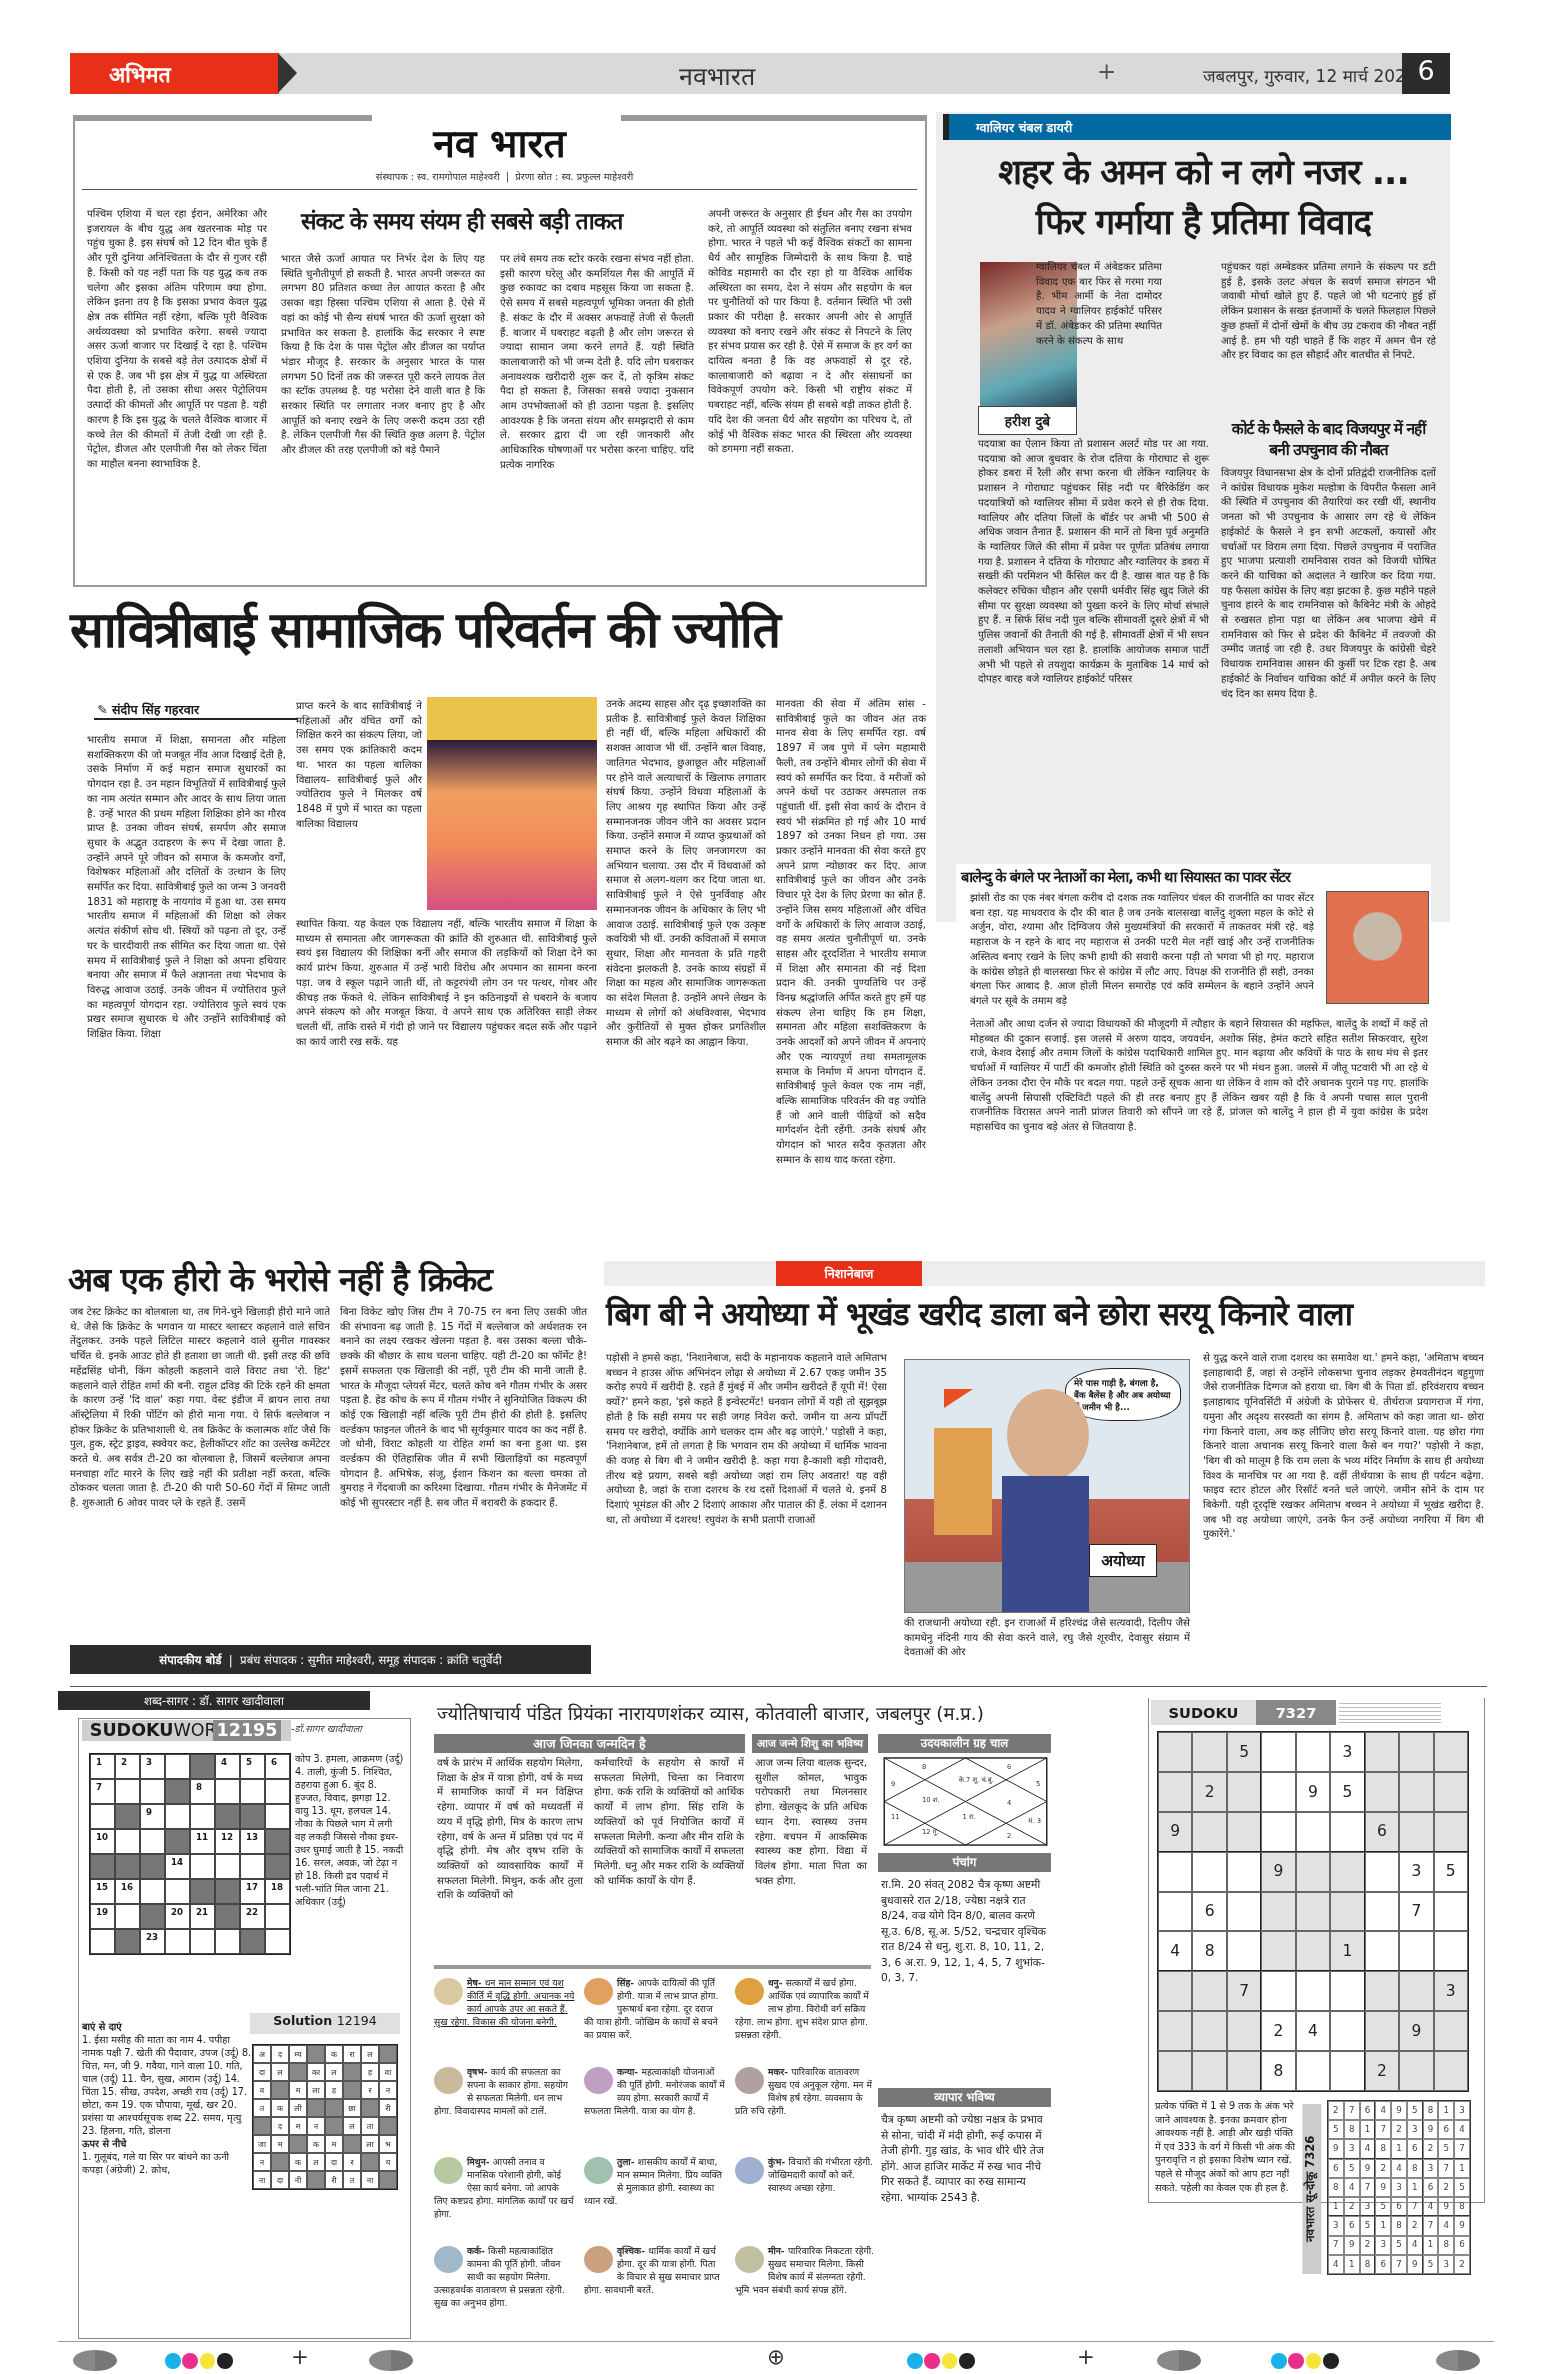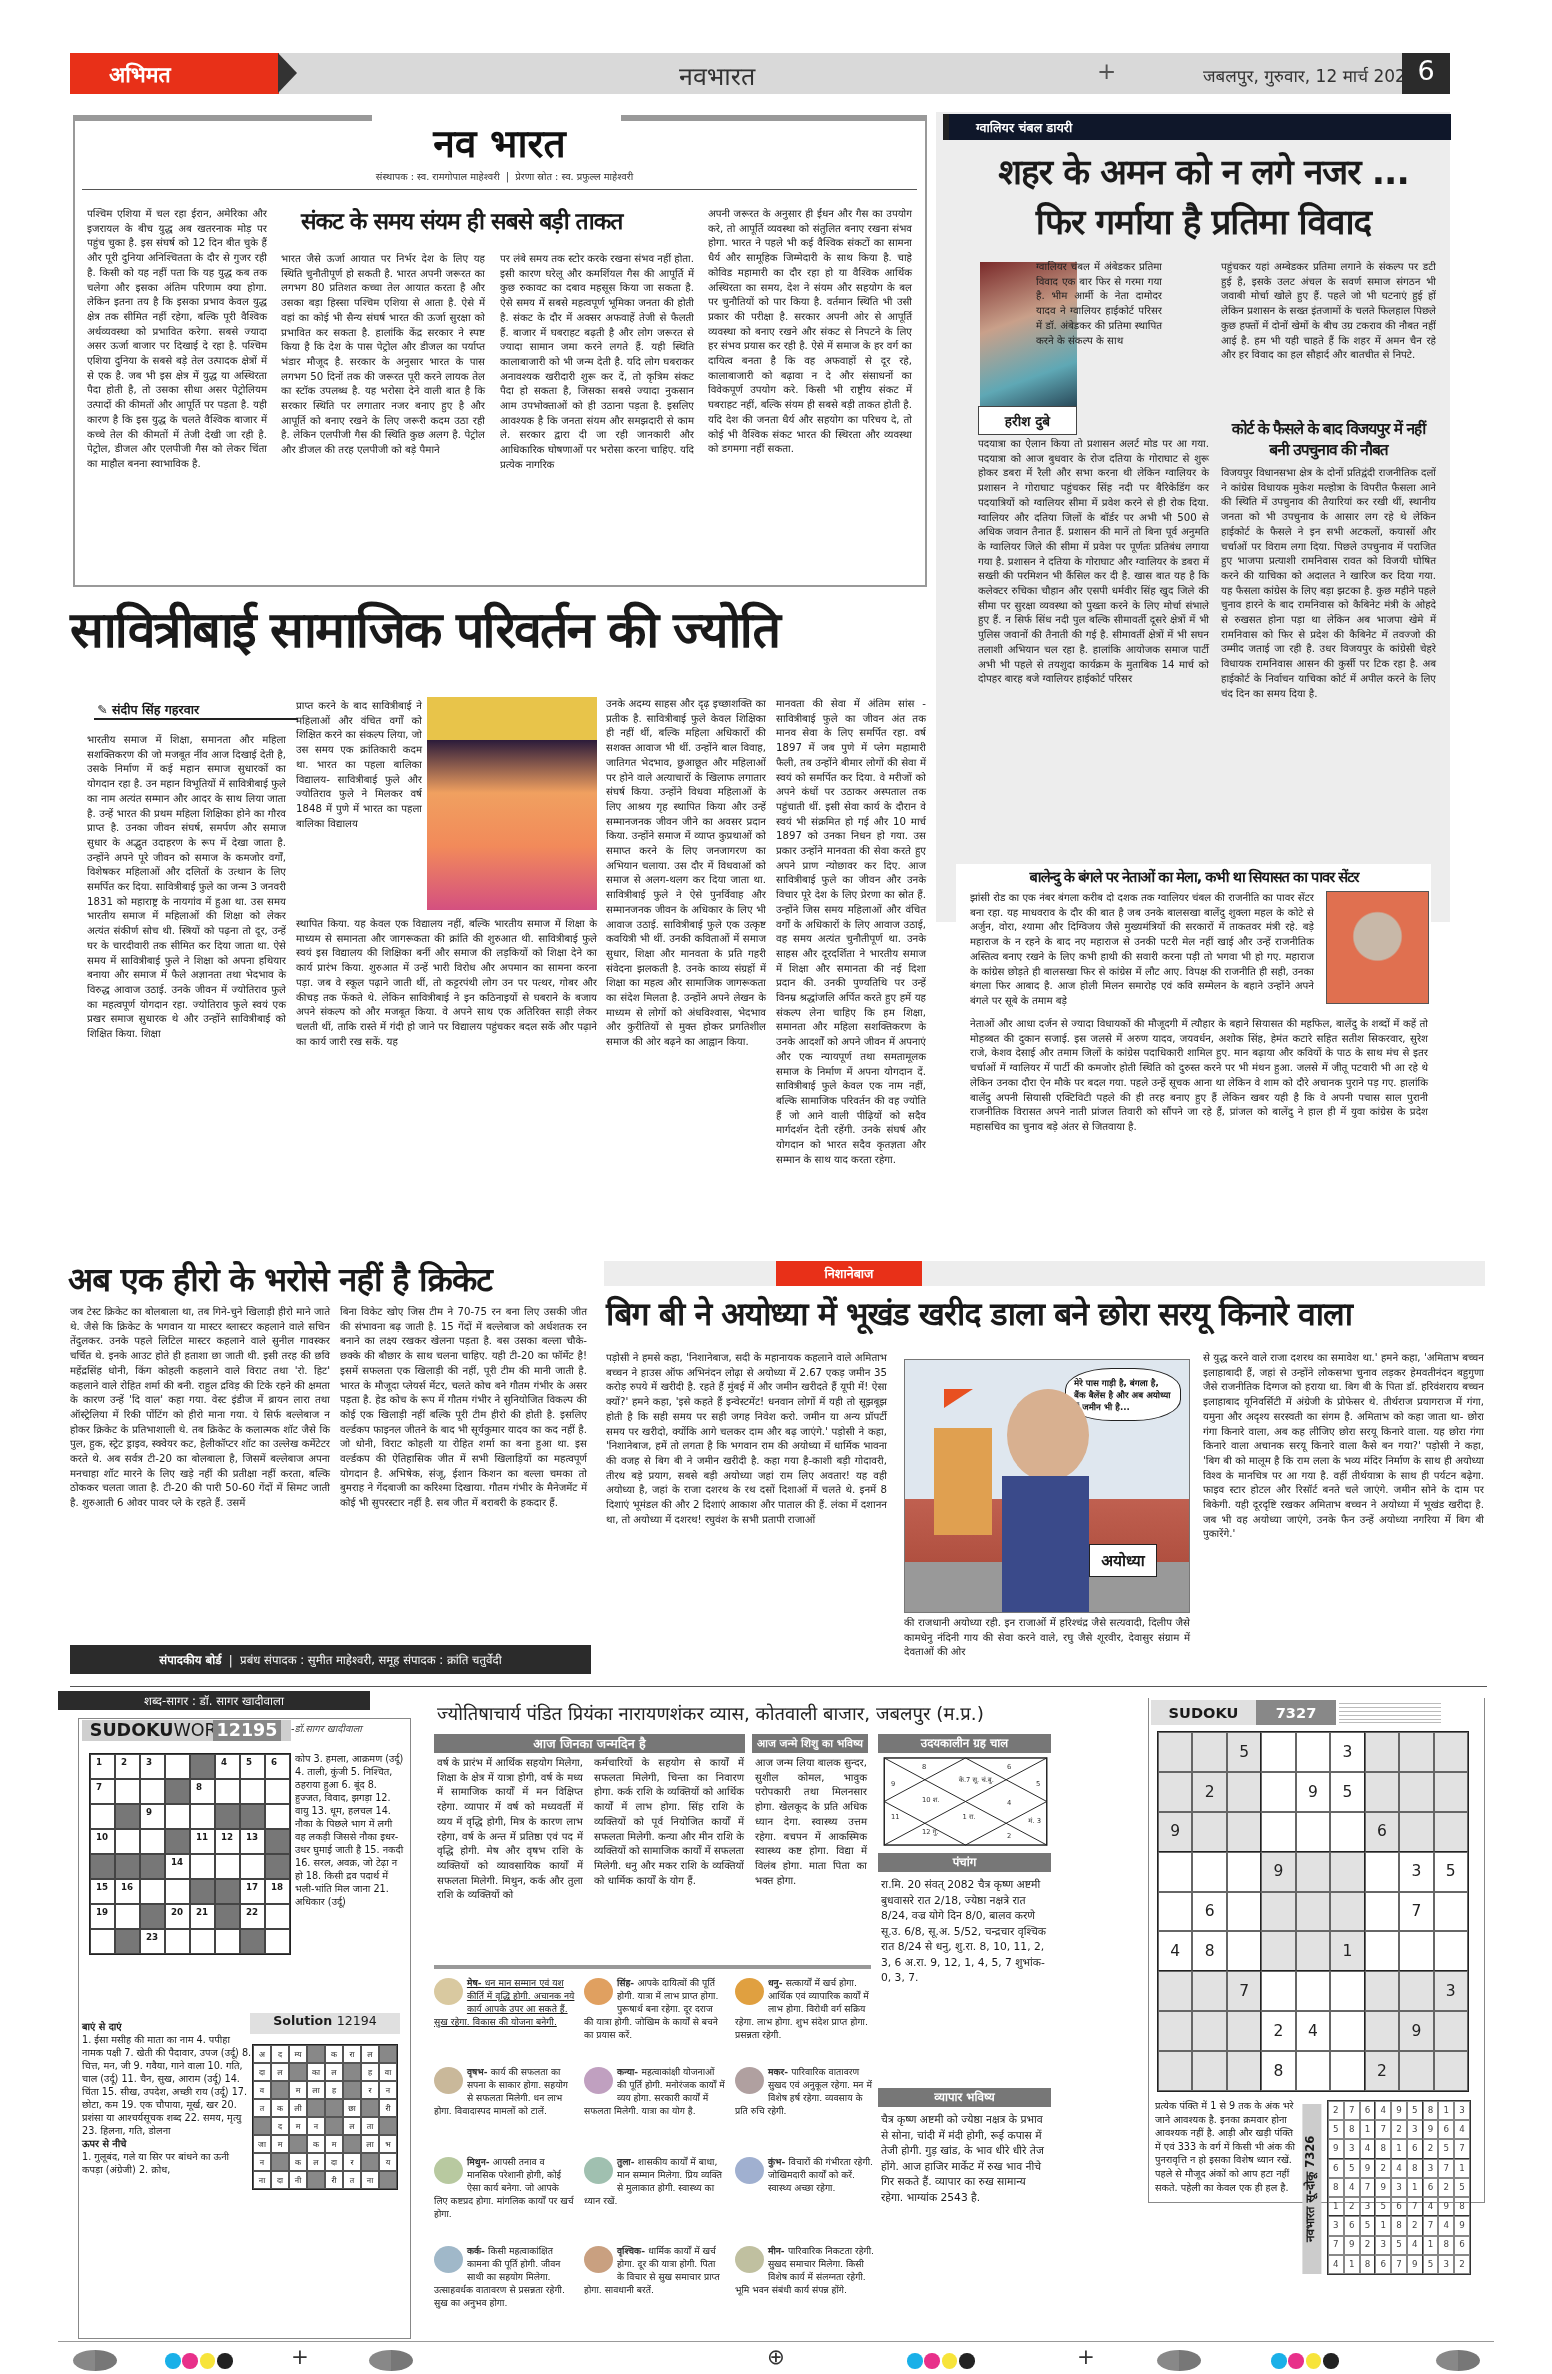--- a/index.html
+++ b/index.html
@@ -22,32 +22,32 @@
 #masthead{left:378px;top:115px;width:243px;text-align:center;font-size:39px;font-weight:900;color:#111}
 #founder-row{left:291px;top:170px;width:427px;font-size:9.7px;color:#333;text-align:center}
 #edit-sep{left:82px;top:189px;width:835px;height:1px;background:#555}
 #edit-lead{left:87px;top:207px;width:180px}
 #edit-title{left:301px;top:204px;font-size:23px}
 #edit-c2{left:281px;top:252px;width:204px}
 #edit-c3{left:500px;top:252px;width:194px}
 #edit-c4{left:708px;top:207px;width:204px}
 
 #gw-bg{left:936px;top:112px;width:514px;height:810px;background:#ededed}
-#gw-tag{left:949px;top:114px;width:502px;height:26px;background:#0f172a;color:#fff;font-size:12.6px;font-weight:bold;padding:4.9px 0 0 27px}
+#gw-tag{left:949px;top:114px;width:502px;height:26px;background:#0369a1;color:#fff;font-size:12.6px;font-weight:bold;padding:4.9px 0 0 27px}
 #gw-tag-bar{left:943px;top:114px;width:5.8px;height:26px;background:#222}
 #gw-title{left:985px;top:147px;width:437px;text-align:center;font-size:35px;line-height:50px}
 #gw-photo{left:980px;top:262px;width:97px;height:144px;background:linear-gradient(160deg,#7a2a2a,#c9a08a 40%,#5fa8b5 75%,#2a4a5a)}
 #gw-photo-cap{left:978px;top:406px;width:99px;height:29px;border:1px solid #444;background:#fff;text-align:center;font-size:13.6px;font-weight:bold;padding-top:3.9px}
 #gw-c1a{left:1036px;top:260px;width:126px}
 #gw-c1b{left:978px;top:437px;width:231px}
 #gw-c2a{left:1221px;top:260px;width:215px}
 #gw-sub{left:1221px;top:419px;width:215px;text-align:center;font-size:15.5px;line-height:21.3px}
 #gw-c2b{left:1221px;top:466px;width:215px}
 #gw-inner{left:956px;top:864px;width:475px;height:398px;background:#fff}
-#gw-inner-title{left:961px;top:866px;width:466px;text-align:center;font-size:14.6px}
+#gw-inner-title{left:961px;top:866px;width:466px;text-align:left;font-size:14.6px}
 #gw-inner-text{left:970px;top:891px;width:344px}
 #gw-inner-photo{left:1326px;top:891px;width:103px;height:113px;border:1px solid #555;background:radial-gradient(circle at 50% 40%,#c8b8a8 0 28%,#e07050 30% 100%)}
 #gw-inner-text2{left:970px;top:1017px;width:458px}
 
 #sv-title{left:70px;top:594px;font-size:50px;letter-spacing:-1.9px}
 #sv-byline{left:97px;top:701px;font-size:12.6px;font-weight:bold}
 #sv-byline-line{left:94px;top:718px;width:204px;height:1.9px;background:#222}
 #sv-c1{left:87px;top:733px;width:199px}
 #sv-c2a{left:296px;top:699px;width:126px}
 #sv-img{left:427px;top:697px;width:170px;height:213px;background:linear-gradient(180deg,#e8c44a 0,#e8c44a 20%,#2a1a3a 20%,#f0a060 45%,#f28a5a 70%,#d45080 100%)}

